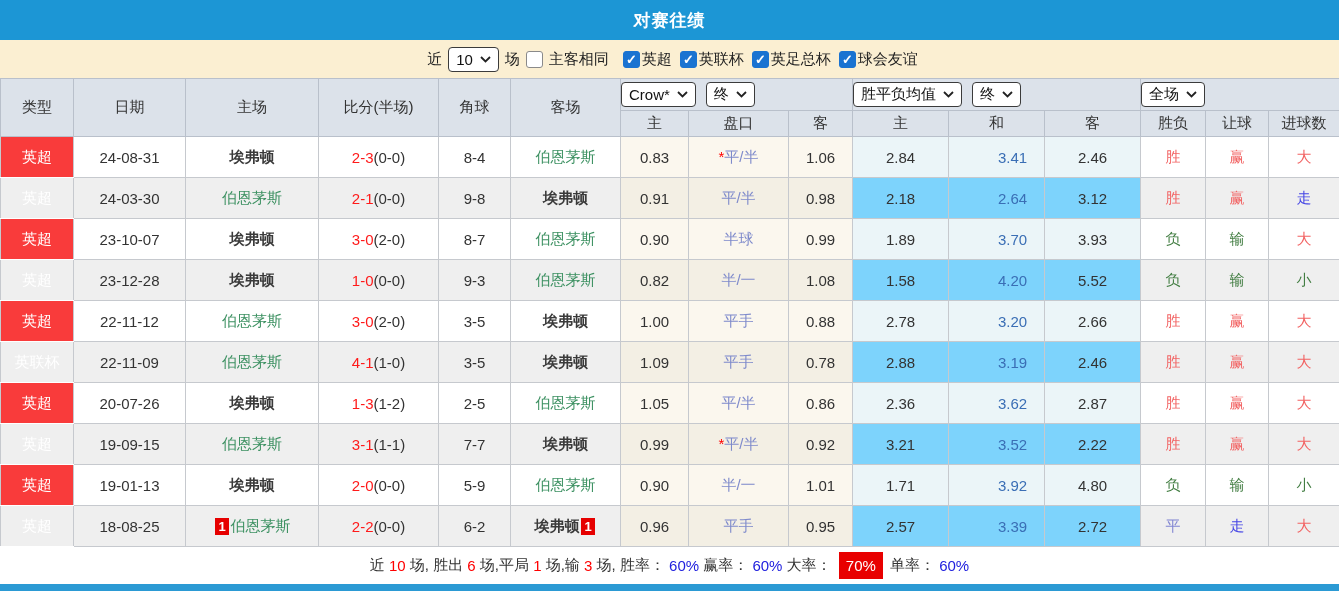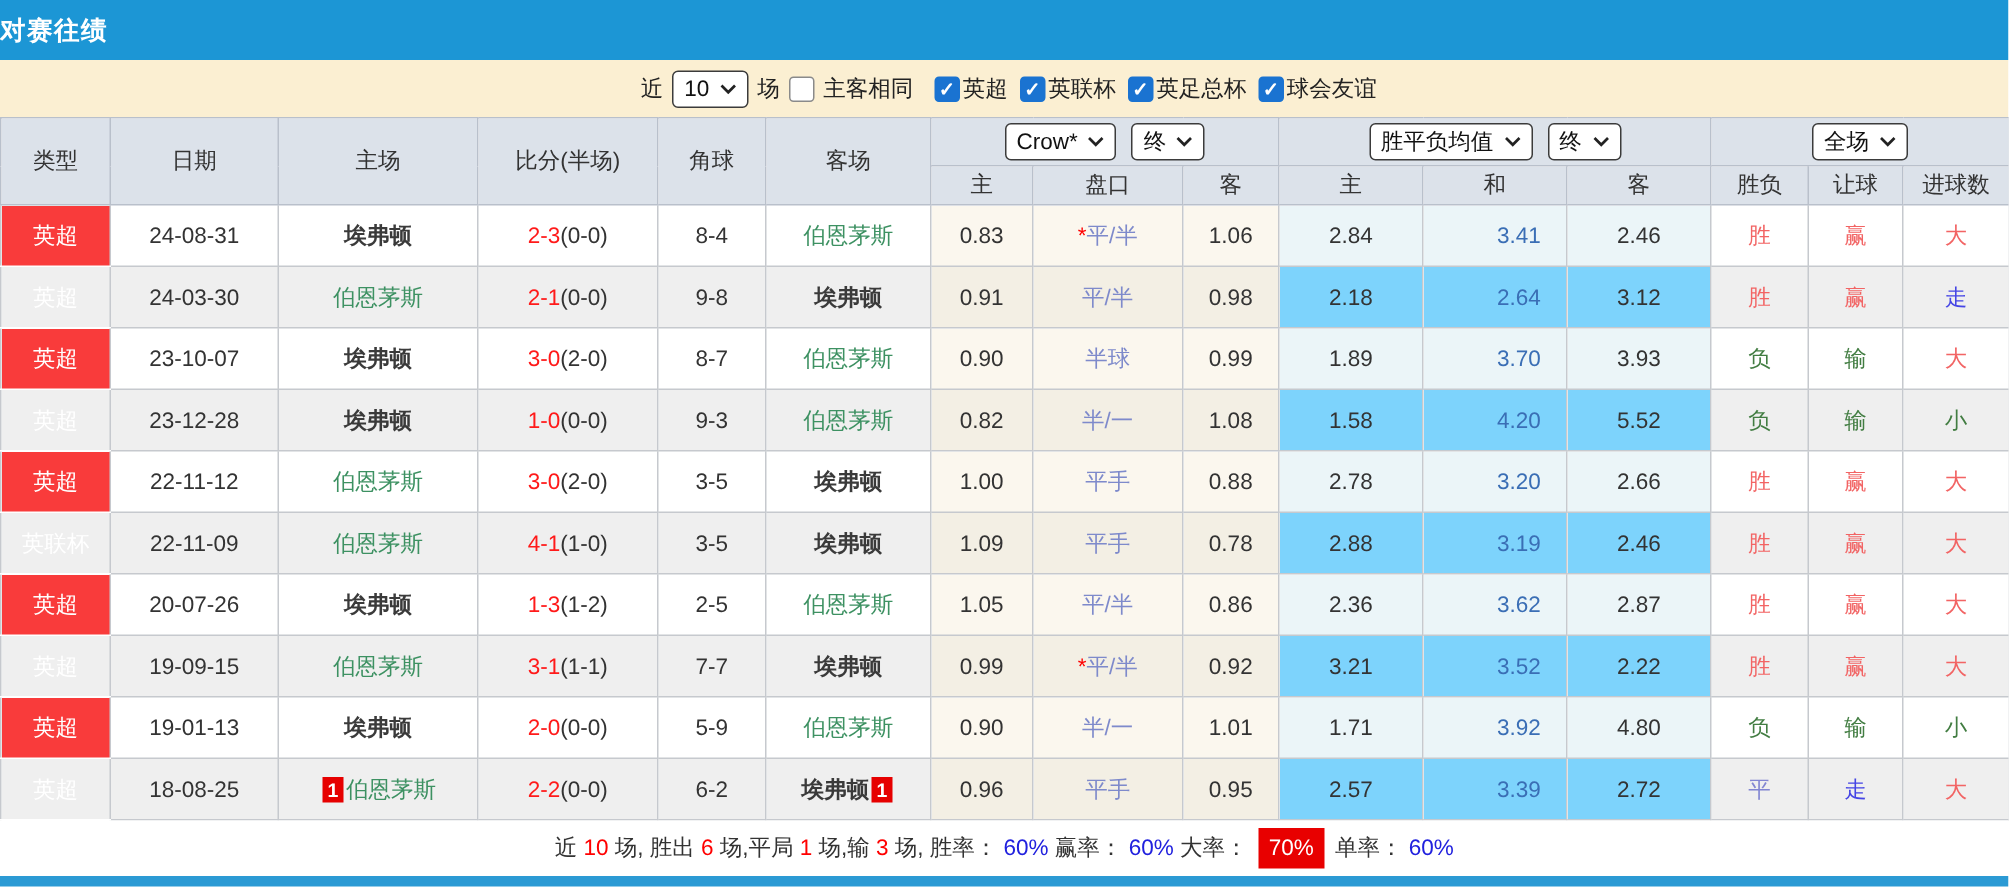--- a/index.html
+++ b/index.html
@@ -1,38 +1,38 @@
 <!DOCTYPE html>
 <html><head>
 <meta charset="utf-8">
 <style>
   * { margin:0; padding:0; box-sizing:border-box; }
   html,body { width:1339px; height:591px; overflow:hidden; background:#fff;
     font-family:"Liberation Sans", sans-serif; }
   .titlebar { height:40px; background:#1C96D5; color:#fff; font-size:17px; font-weight:bold;
-    display:flex; align-items:center; justify-content:flex-start; letter-spacing:1px; }
+    display:flex; align-items:center; justify-content:center; letter-spacing:1px; }
   .filterbar { height:38px; background:#FBEFD2; display:flex; align-items:center;
     justify-content:center; font-size:15px; color:#222; }
   .filterbar .lbl { margin:0 6px; }
   .select { display:inline-flex; align-items:center; justify-content:space-between; gap:7px;
     background:#fff; border:1px solid #3b3b3b; border-radius:4px; height:25px; padding:0 7px;
     font-size:15px; color:#111; cursor:default; }
   .chev { flex:0 0 auto; }
   .cb { display:inline-flex; width:17px; height:17px; border:1px solid #8a8a8a; border-radius:3px;
     background:#fff; align-items:center; justify-content:center; vertical-align:-3px; }
   .cb.checked { background:#1a73d1; border-color:#1a73d1; }
   .check-icon { color:#fff; font-size:13px; font-weight:bold; line-height:1; }
   .cb-pair { display:inline-flex; align-items:center; margin-left:8px; }
   .cb-pair .cb-label { margin-left:2px; }
   table { width:1339px; border-collapse:collapse; table-layout:fixed; }
   th,td { border:1px solid #C6C9CE; text-align:center; overflow:hidden; white-space:nowrap; }
   thead th { background:#DCE2EA; font-weight:normal; font-size:15px; color:#333; border-color:#B9C0CB; }
   thead tr.groups th { height:32px; }
   thead tr.subs th { height:26px; }
-  .selgroup { display:flex; align-items:center; justify-content:center; gap:10px; }
+  .selgroup { display:flex; align-items:center; gap:10px; }
   tbody td { height:41px; font-size:15px; color:#333; }
   tr.even td { background:#EFEFEF; }
   td.col-crow { background:#FBF7EE; } tr.even td.col-crow { background:#F3EFE4; }
   td.col-avg { background:#EBF5F8; } tr.even td.col-avg { background:#7dd3fc; }
   td.type-red { background:#F93B3B; color:#fff; border-top-color:#fff; border-bottom-color:#fff; }
   td.type-gray { background:#999999; color:#fff; border-top-color:#fff; border-bottom-color:#fff; }
   .team-dark { color:#3a3a3a;font-weight:bold; } .team-green { color:#3D9162; }
   .score-main { color:#FF1A1A; } .score-half { color:#333; }
   .hcp { color:#7E8ACB; } .star { color:#FF0000; }
   .avg-draw { color:#3A6EB5;margin-left:32px; }

